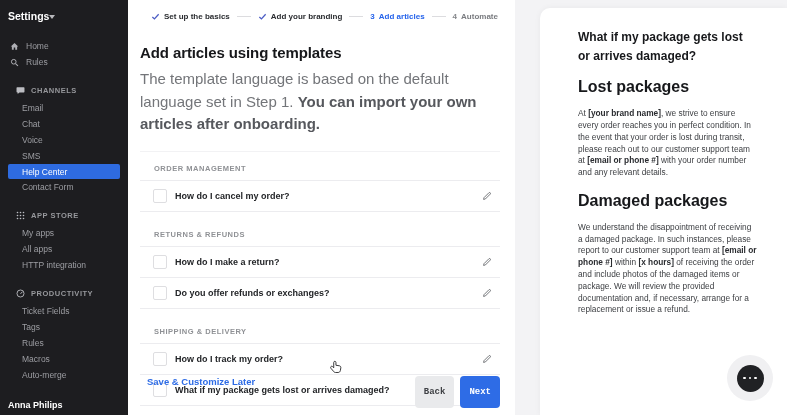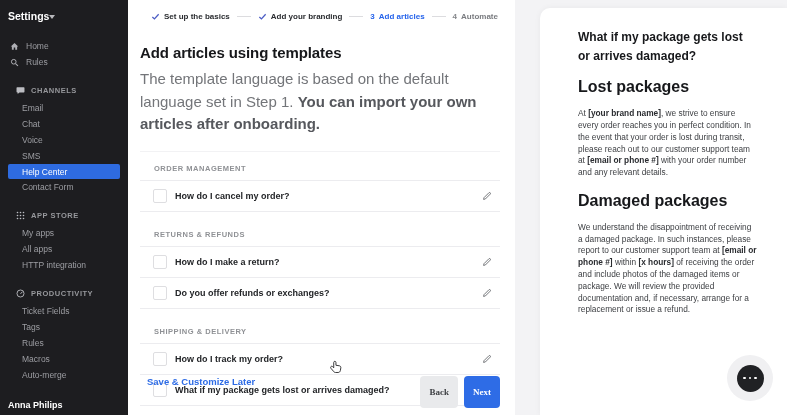--- a/index.html
+++ b/index.html
@@ -51,21 +51,21 @@
   .group-label{padding-left:14px;font-size:7.5px;font-weight:700;letter-spacing:.07em;color:#8f9195;}
   .group-rows{margin-top:7px;border-top:1px solid #ececef;}
   .article-row{display:flex;align-items:center;height:30px;border-bottom:1px solid #ececef;gap:8px;padding:0 5px 0 13px;cursor:pointer;}
   .checkbox{width:12px;height:12px;border:1px solid #dedee1;border-radius:2px;background:#fff;flex:none;}
   .article-title{font-size:9px;font-weight:700;color:#232528;flex:1;}
   .edit-icon{color:#5b5e63;margin-right:3px;flex:none;cursor:pointer;}
 
   .main-footer{position:absolute;left:12px;right:15px;bottom:7px;display:flex;justify-content:space-between;align-items:flex-start;}
   .save-link{color:#2e6ce6;font-size:9.5px;font-weight:700;margin-left:7px;cursor:pointer;text-decoration:none;}
   .btns{display:flex;align-items:center;gap:6px;}
-  .btn{font-size:9px;font-weight:700;padding:11px 9px;border-radius:4px;border:none;cursor:pointer;font-family:Liberation Serif, serif;}
+  .btn{font-size:9px;font-weight:700;padding:11px 9px;border-radius:4px;border:none;cursor:pointer;font-family:Liberation Mono, monospace;}
   .btn-back{background:#e9eaec;color:#3f4145;}
   .btn-next{background:#2e6ce6;color:#fff;}
 
   
   .preview{position:absolute;left:540px;top:8px;width:247px;height:407px;background:#fff;border-top-left-radius:10px;box-shadow:0 0 6px rgba(0,0,0,.05);}
   .pv-inner{padding:20px 30px 0 38px;}
   .pv-h1{margin:0;font-size:12px;font-weight:700;color:#17181b;line-height:1.55;}
   .pv-h2{margin:13px 0 0;font-size:16px;font-weight:700;color:#17181b;}
   .pv-p{margin:12px 0 0;font-size:8.3px;line-height:1.42;color:#3e4044;}
   .pv-p b{color:#2a2c30;font-weight:700;}

